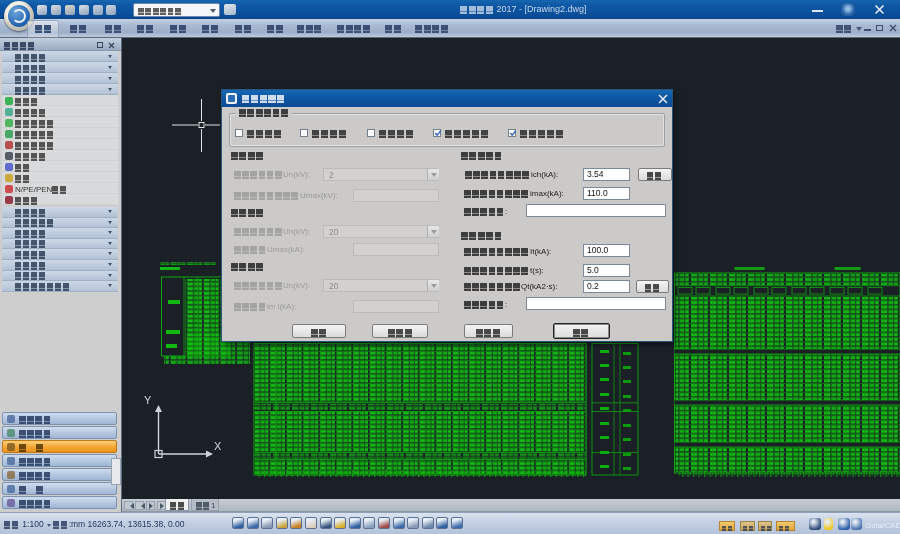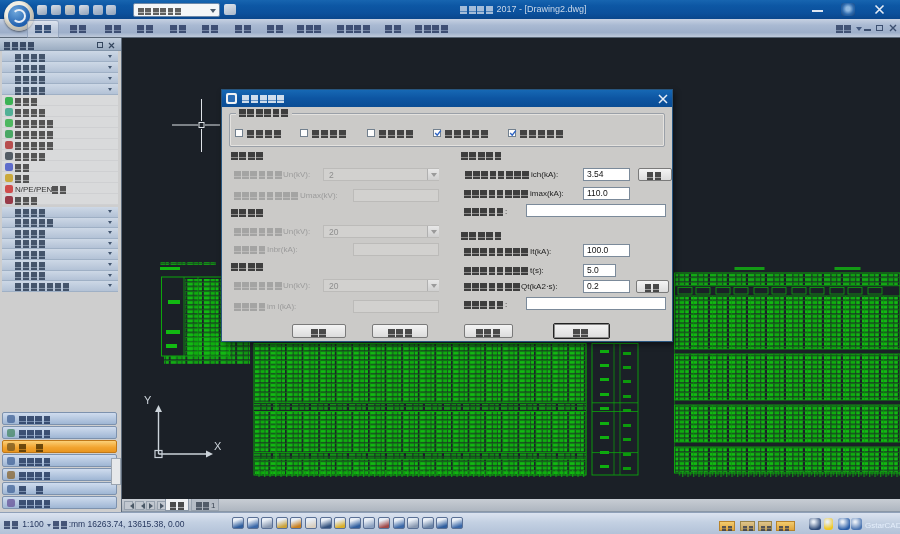--- a/index.html
+++ b/index.html
@@ -424,21 +424,21 @@
 <span class="lbl" style="left:12px;top:101px"><i class="f" style="width:66px;height:8px;background:repeating-linear-gradient(90deg,currentColor 0 6.6px,transparent 6.6px 8.2px);color:#9b9b9b;"></i><span style="vertical-align:middle">Umax(kV):</span></span>
 <div class="dfld" style="left:131px;top:99px;width:86px"></div>
 <span class="glbl" style="left:9px;top:118px"><i class="f" style="width:34px;height:8px;background:repeating-linear-gradient(90deg,currentColor 0 6.8px,transparent 6.8px 8.4px);"></i></span>
 <span class="lbl" style="left:12px;top:137px"><i class="f" style="width:49px;height:8px;background:repeating-linear-gradient(90deg,currentColor 0 6.6px,transparent 6.6px 8.2px);color:#9b9b9b;"></i><span style="vertical-align:middle">Un(kV):</span></span>
 <div class="dfld" style="left:101px;top:135px;width:116px">
 <span class="a" style="left:5px;top:2px;font-size:8.5px;color:#8e8e8e">20</span>
 <div class="a" style="left:103px;top:0px;width:12px;height:11px;background:linear-gradient(180deg,#e8e8e8,#cfcfcf);border-left:1px solid #b0b0b0">
         <div class="a" style="left:2.5px;top:3.5px;border:3px solid transparent;border-top:4px solid #9a9a9a"></div>
       </div>
 </div>
-<span class="lbl" style="left:12px;top:155px"><i class="f" style="width:33px;height:8px;background:repeating-linear-gradient(90deg,currentColor 0 6.6px,transparent 6.6px 8.2px);color:#9b9b9b;"></i><span style="vertical-align:middle">Inbr(kA):</span></span>
+<span class="lbl" style="left:12px;top:155px"><i class="f" style="width:33px;height:8px;background:repeating-linear-gradient(90deg,currentColor 0 6.6px,transparent 6.6px 8.2px);color:#9b9b9b;"></i><span style="vertical-align:middle">Umax(kA):</span></span>
 <div class="dfld" style="left:131px;top:153px;width:86px"></div>
 <span class="glbl" style="left:9px;top:172px"><i class="f" style="width:34px;height:8px;background:repeating-linear-gradient(90deg,currentColor 0 6.8px,transparent 6.8px 8.4px);"></i></span>
 <span class="lbl" style="left:12px;top:191px"><i class="f" style="width:49px;height:8px;background:repeating-linear-gradient(90deg,currentColor 0 6.6px,transparent 6.6px 8.2px);color:#9b9b9b;"></i><span style="vertical-align:middle">Un(kV):</span></span>
 <div class="dfld" style="left:101px;top:189px;width:116px">
 <span class="a" style="left:5px;top:2px;font-size:8.5px;color:#8e8e8e">20</span>
 <div class="a" style="left:103px;top:0px;width:12px;height:11px;background:linear-gradient(180deg,#e8e8e8,#cfcfcf);border-left:1px solid #b0b0b0">
         <div class="a" style="left:2.5px;top:3.5px;border:3px solid transparent;border-top:4px solid #9a9a9a"></div>
       </div>
 </div>
 <span class="lbl" style="left:12px;top:212px"><i class="f" style="width:33px;height:8px;background:repeating-linear-gradient(90deg,currentColor 0 6.6px,transparent 6.6px 8.2px);color:#9b9b9b;"></i><span style="vertical-align:middle">im l(kA):</span></span>
@@ -448,21 +448,21 @@
 <div class="fld" style="left:361px;top:78px;width:47px">3.54</div>
 <div class="db" style="left:416px;top:78px;width:34px;height:13px"><span style="position:relative;top:2px"><i class="f" style="width:16px;height:8px;background:repeating-linear-gradient(90deg,currentColor 0 6.4px,transparent 6.4px 8.0px);"></i></span></div>
 <span class="lbl" style="left:242px;top:99px;color:#1c1c1c"><i class="f" style="width:66px;height:8px;background:repeating-linear-gradient(90deg,currentColor 0 6.6px,transparent 6.6px 8.2px);color:#1c1c1c;"></i><span style="vertical-align:middle">imax(kA):</span></span>
 <div class="fld" style="left:361px;top:97px;width:47px">110.0</div>
 <span class="lbl" style="left:242px;top:117px;color:#1c1c1c"><i class="f" style="width:41px;height:8px;background:repeating-linear-gradient(90deg,currentColor 0 6.6px,transparent 6.6px 8.2px);color:#1c1c1c;"></i><span style="vertical-align:middle">:</span></span>
 <div class="fld" style="left:304px;top:114px;width:140px"></div>
 <span class="glbl" style="left:239px;top:141px"><i class="f" style="width:42px;height:8px;background:repeating-linear-gradient(90deg,currentColor 0 6.8px,transparent 6.8px 8.4px);"></i></span>
 <span class="lbl" style="left:242px;top:157px;color:#1c1c1c"><i class="f" style="width:66px;height:8px;background:repeating-linear-gradient(90deg,currentColor 0 6.6px,transparent 6.6px 8.2px);color:#1c1c1c;"></i><span style="vertical-align:middle">It(kA):</span></span>
 <div class="fld" style="left:361px;top:154px;width:47px">100.0</div>
 <span class="lbl" style="left:242px;top:176px;color:#1c1c1c"><i class="f" style="width:66px;height:8px;background:repeating-linear-gradient(90deg,currentColor 0 6.6px,transparent 6.6px 8.2px);color:#1c1c1c;"></i><span style="vertical-align:middle">t(s):</span></span>
-<div class="fld" style="left:361px;top:174px;width:33px">5.0</div>
+<div class="fld" style="left:361px;top:174px;width:47px">5.0</div>
 <span class="lbl" style="left:242px;top:192px;color:#1c1c1c"><i class="f" style="width:57px;height:8px;background:repeating-linear-gradient(90deg,currentColor 0 6.6px,transparent 6.6px 8.2px);color:#1c1c1c;"></i><span style="vertical-align:middle">Qt(kA2·s):</span></span>
 <div class="fld" style="left:361px;top:190px;width:47px">0.2</div>
 <div class="db" style="left:414px;top:190px;width:33px;height:13px"><span style="position:relative;top:2px"><i class="f" style="width:16px;height:8px;background:repeating-linear-gradient(90deg,currentColor 0 6.4px,transparent 6.4px 8.0px);"></i></span></div>
 <span class="lbl" style="left:242px;top:210px;color:#1c1c1c"><i class="f" style="width:41px;height:8px;background:repeating-linear-gradient(90deg,currentColor 0 6.6px,transparent 6.6px 8.2px);color:#1c1c1c;"></i><span style="vertical-align:middle">:</span></span>
 <div class="fld" style="left:304px;top:207px;width:140px"></div>
 <div class="db" style="left:70px;top:234px;width:54px"><span style="position:relative;top:3px"><i class="f" style="width:17px;height:8px;background:repeating-linear-gradient(90deg,currentColor 0 6.8px,transparent 6.8px 8.4px);"></i></span></div>
 <div class="db" style="left:150px;top:234px;width:56px"><span style="position:relative;top:3px"><i class="f" style="width:25px;height:8px;background:repeating-linear-gradient(90deg,currentColor 0 6.8px,transparent 6.8px 8.4px);"></i></span></div>
 <div class="db" style="left:242px;top:234px;width:49px"><span style="position:relative;top:3px"><i class="f" style="width:25px;height:8px;background:repeating-linear-gradient(90deg,currentColor 0 6.8px,transparent 6.8px 8.4px);"></i></span></div>
 <div class="db" style="left:331px;top:233px;width:57px;height:16px;border:1px solid #222;box-shadow:inset 0 0 0 1px #888"><span style="position:relative;top:4px"><i class="f" style="width:17px;height:8px;background:repeating-linear-gradient(90deg,currentColor 0 6.8px,transparent 6.8px 8.4px);"></i></span></div>
 </div>

